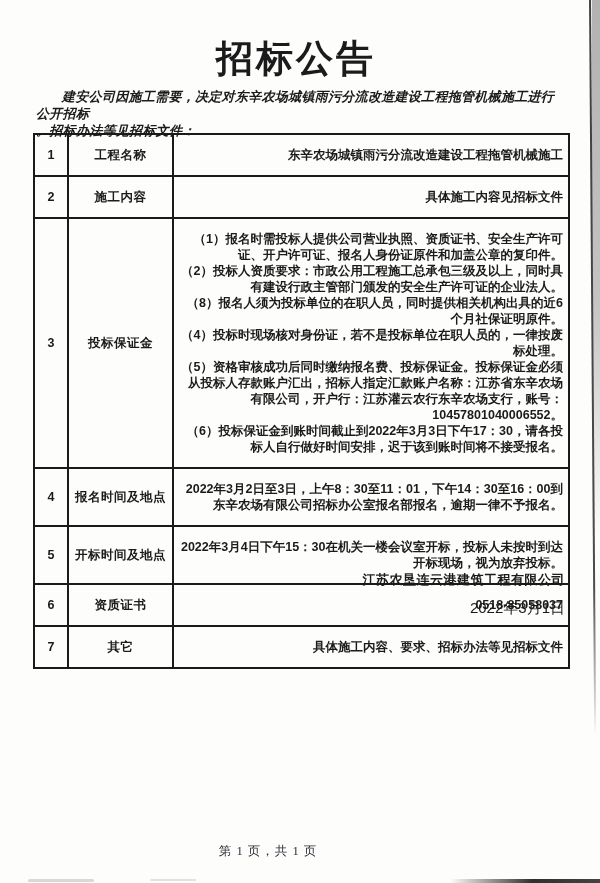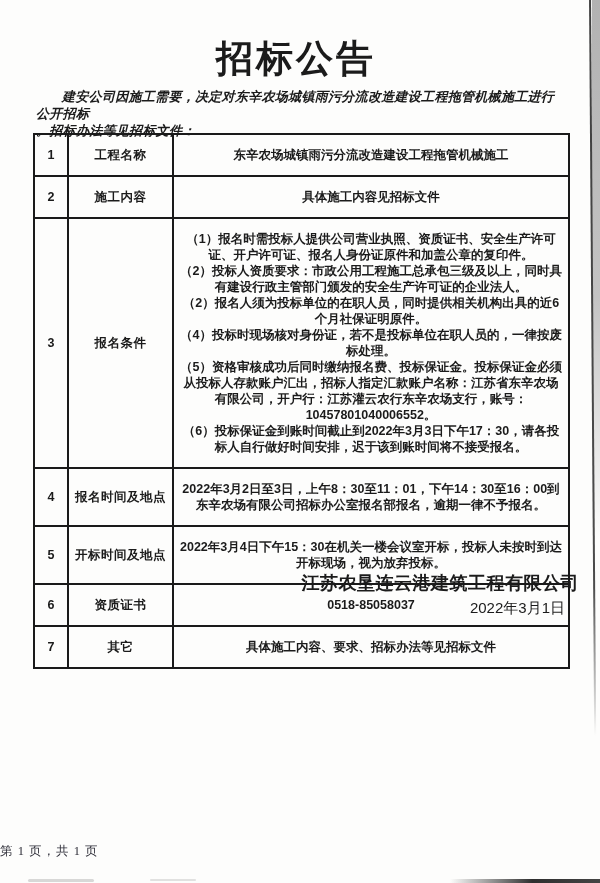--- a/index.html
+++ b/index.html
@@ -30,38 +30,39 @@
     border-collapse:collapse; table-layout:fixed;
     font-size:12.5px; font-weight:600;
   }
   .doc-table td {
     border:2px solid #1a1a1a;
     vertical-align:middle;
     overflow:hidden;
   }
   .doc-table td.cell-no    { width:30px;  text-align:center; }
   .doc-table td.cell-label { width:101px; text-align:center; letter-spacing:0.5px; }
-  .doc-table td.cell-content { padding:12px 5px; line-height:16px; text-align:center; }
+  .doc-table td.cell-content { padding:12px 5px; line-height:16px; text-align:right; }
   .doc-table tr:nth-child(1) { height:31px; }
   .doc-table tr:nth-child(2) { height:31px; }
   .doc-table tr:nth-child(3) { height:206px; }
   .doc-table tr:nth-child(4) { height:35px; }
   .doc-table tr:nth-child(5) { height:37px; }
   .doc-table tr:nth-child(6) { height:38px; }
   .doc-table tr:nth-child(7) { height:38px; }
   .signature {
-    position:absolute; top:571px; right:21px;
-    font-size:18px; font-weight:600; letter-spacing:0.5px;
+    position:absolute; top:571px; right:35px;
+    font-size:13px; font-weight:600; letter-spacing:0.5px;
   }
   .doc-date {
     position:absolute; top:599px; right:35px;
     font-size:15px; font-weight:400;
   }
   .page-footer {
     position:absolute; top:843px; left:0; width:536px;
+    text-align:center;
     font-family:"Liberation Serif", serif;
     font-size:12.5px; letter-spacing:1px; color:#2e2e38;
   }
   
   .edge-right-gray {
     position:absolute; top:0; right:0; width:8px; height:540px;
     background:linear-gradient(to bottom, #b2b2b2 0%, #c3c3c3 55%, rgba(205,205,205,0) 100%);
   }
   .edge-right-line {
     position:absolute; top:-6px; left:589px; width:2px; height:742px;
@@ -102,25 +103,25 @@
       </tr>
       <tr>
         <td class="cell-no">2</td>
         <td class="cell-label">施工内容</td>
         <td class="cell-content">
           <div>具体施工内容见招标文件</div>
         </td>
       </tr>
       <tr>
         <td class="cell-no">3</td>
-        <td class="cell-label">报名条件</td>
+        <td class="cell-label">投标保证金</td>
         <td class="cell-content">
           <div>（1）报名时需投标人提供公司营业执照、资质证书、安全生产许可证、开户许可证、报名人身份证原件和加盖公章的复印件。</div>
           <div>（2）投标人资质要求：市政公用工程施工总承包三级及以上，同时具有建设行政主管部门颁发的安全生产许可证的企业法人。</div>
-          <div>（2）报名人须为投标单位的在职人员，同时提供相关机构出具的近6个月社保证明原件。</div>
+          <div>（8）报名人须为投标单位的在职人员，同时提供相关机构出具的近6个月社保证明原件。</div>
           <div>（4）投标时现场核对身份证，若不是投标单位在职人员的，一律按废标处理。</div>
           <div>（5）资格审核成功后同时缴纳报名费、投标保证金。投标保证金必须从投标人存款账户汇出，招标人指定汇款账户名称：江苏省东辛农场有限公司，开户行：江苏灌云农行东辛农场支行，账号：10457801040006552。</div>
           <div>（6）投标保证金到账时间截止到2022年3月3日下午17：30，请各投标人自行做好时间安排，迟于该到账时间将不接受报名。</div>
         </td>
       </tr>
       <tr>
         <td class="cell-no">4</td>
         <td class="cell-label">报名时间及地点</td>
         <td class="cell-content">
           <div>2022年3月2日至3日，上午8：30至11：01，下午14：30至16：00到东辛农场有限公司招标办公室报名部报名，逾期一律不予报名。</div>

